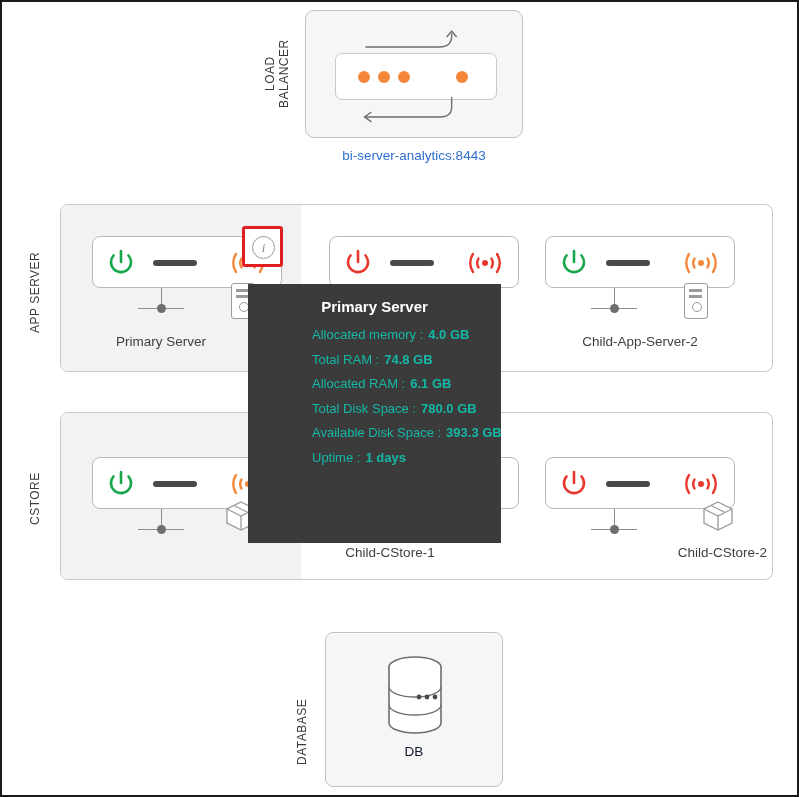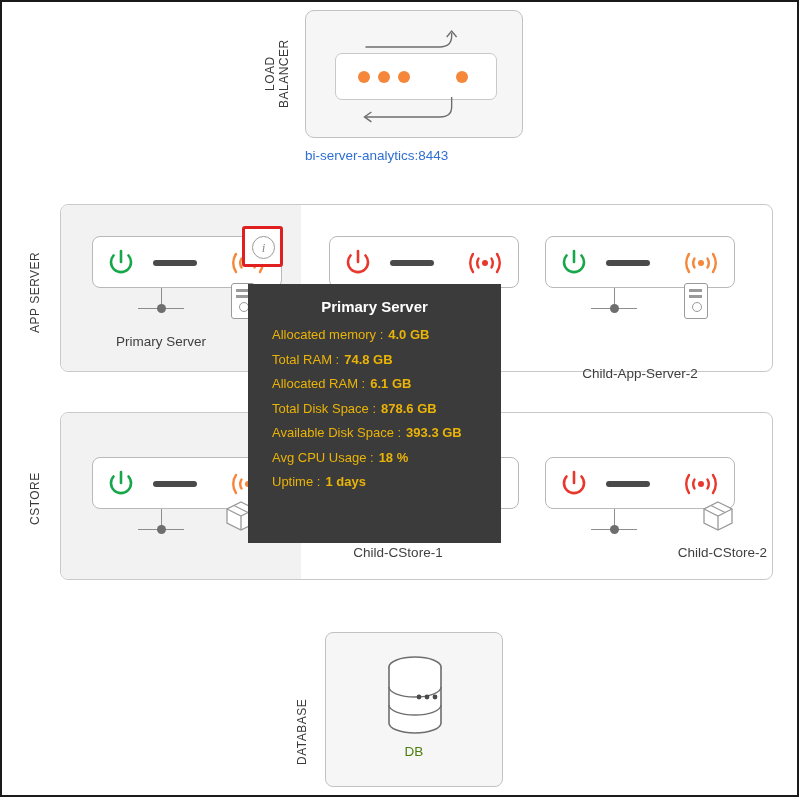--- a/index.html
+++ b/index.html
@@ -90,21 +90,21 @@
     position: absolute;
     left: 0;
     width: 100%;
     height: 26px;
   }
   #lb-link {
     position: absolute;
     left: 303px;
     top: 146px;
     width: 218px;
-    text-align: left;
+    text-align: center;
     font-size: 13.5px;
     color: #2f6fd0;
     cursor: pointer;
   }
 
   
   #zone-app {
     left: 58px;
     top: 202px;
     width: 713px;
@@ -271,41 +271,42 @@
     text-align: center;
     font-size: 15px;
     font-weight: bold;
     margin-bottom: 12px;
     color: #ffffff;
   }
   .tt-row {
     font-size: 13px;
     padding: 0 0 0 24px;
     margin-bottom: 9.5px;
-    color: #eab308;
+    color: #14b8a6;
     white-space: nowrap;
+    margin-left: 40px;
   }
   .tt-row .k { font-weight: normal; }
   .tt-row .v { font-weight: bold; margin-left: 5px; }
 
   
   #db-card {
     left: 323px;
     top: 630px;
     width: 178px;
     height: 155px;
     background: #f6f6f6;
     border: 1px solid #c2c2c2;
   }
   #db-label {
     left: 323px;
     top: 742px;
     width: 178px;
     font-size: 13.5px;
-    color: #4d7c0f;
+    color: #0f172a;
   }
   #zone-db-label {
     left: 294px;
     top: 690px;
     height: 80px;
     width: 18px;
   }
 </style>
 </head>
 <body>
@@ -398,21 +399,21 @@
     </svg>
   </div>
   <div class="stem" style="left:612px; top:286px;"></div>
   <div class="stem-line" style="left:589px; top:306px;"></div>
   <div class="stem-dot" style="left:608px; top:302px;"></div>
   <div class="mini-tower" style="left:682px; top:281px;">
     <div class="slot" style="top:5px;"></div>
     <div class="slot" style="top:11px;"></div>
     <div class="circ"></div>
   </div>
-  <div class="node-label" style="left:508px; top:332px;margin-top:32px;">Child-App-Server-2</div>
+  <div class="node-label" style="left:508px; top:332px;">Child-App-Server-2</div>
 
   <div class="zone-box" id="zone-cstore"></div>
   <div class="zone-shade" id="zone-cstore-shade"></div>
   <div class="zone-label" id="zone-cstore-label">CSTORE</div>
 
   <div class="server-box" style="left:90px; top:455px;">
     <svg class="pwr" viewBox="0 0 28 28">
       <path d="M6.5 7.5 A10 10 0 1 0 21.5 7.5" fill="none" stroke="#17a74a" stroke-width="2.6" stroke-linecap="round"></path>
       <line x1="14" y1="3" x2="14" y2="14" stroke="#17a74a" stroke-width="2.6" stroke-linecap="round"></line>
     </svg>
@@ -441,21 +442,21 @@
     </svg>
     <div class="bar"></div>
     <svg class="wifi" viewBox="0 0 34 26">
       <path d="M5 4 A16 16 0 0 0 5 22" fill="none" stroke="#f5873a" stroke-width="2.4" stroke-linecap="round"></path>
       <path d="M10.5 8.5 A9 9 0 0 0 10.5 17.5" fill="none" stroke="#f5873a" stroke-width="2.4" stroke-linecap="round"></path>
       <circle cx="17" cy="13" r="3" fill="#f5873a"></circle>
       <path d="M23.5 8.5 A9 9 0 0 1 23.5 17.5" fill="none" stroke="#f5873a" stroke-width="2.4" stroke-linecap="round"></path>
       <path d="M29 4 A16 16 0 0 1 29 22" fill="none" stroke="#f5873a" stroke-width="2.4" stroke-linecap="round"></path>
     </svg>
   </div>
-  <div class="node-label" style="left:266px; top:543px;">Child-CStore-1</div>
+  <div class="node-label" style="left:258px; top:543px;">Child-CStore-1</div>
 
   <div class="server-box" style="left:543px; top:455px;">
     <svg class="pwr" viewBox="0 0 28 28">
       <path d="M6.5 7.5 A10 10 0 1 0 21.5 7.5" fill="none" stroke="#e8372c" stroke-width="2.6" stroke-linecap="round"></path>
       <line x1="14" y1="3" x2="14" y2="14" stroke="#e8372c" stroke-width="2.6" stroke-linecap="round"></line>
     </svg>
     <div class="bar"></div>
     <svg class="wifi" viewBox="0 0 34 26">
       <path d="M5 4 A16 16 0 0 0 5 22" fill="none" stroke="#e8372c" stroke-width="2.4" stroke-linecap="round"></path>
       <path d="M10.5 8.5 A9 9 0 0 0 10.5 17.5" fill="none" stroke="#e8372c" stroke-width="2.4" stroke-linecap="round"></path>
@@ -494,26 +495,23 @@
     <div class="tt-row">
       <span class="k">Allocated memory :</span><span class="v">4.0 GB</span>
     </div>
     <div class="tt-row">
       <span class="k">Total RAM :</span><span class="v">74.8 GB</span>
     </div>
     <div class="tt-row">
       <span class="k">Allocated RAM :</span><span class="v">6.1 GB</span>
     </div>
     <div class="tt-row">
-      <span class="k">Total Disk Space :</span><span class="v">878.6 GB</span>
+      <span class="k">Total Disk Space :</span><span class="v">780.0 GB</span>
     </div>
     <div class="tt-row">
       <span class="k">Available Disk Space :</span><span class="v">393.3 GB</span>
     </div>
     <div class="tt-row">
-      <span class="k">Avg CPU Usage :</span><span class="v">18 %</span>
-    </div>
-    <div class="tt-row">
       <span class="k">Uptime :</span><span class="v">1 days</span>
     </div>
   </div>
 
 </div>
 
 </body></html>

